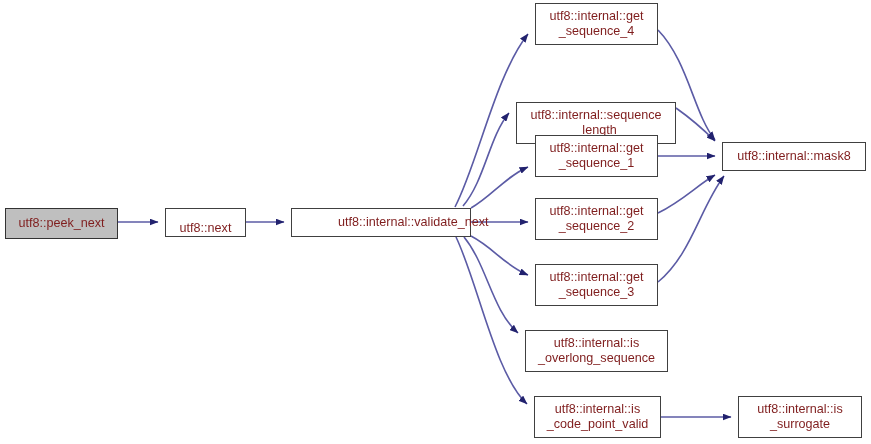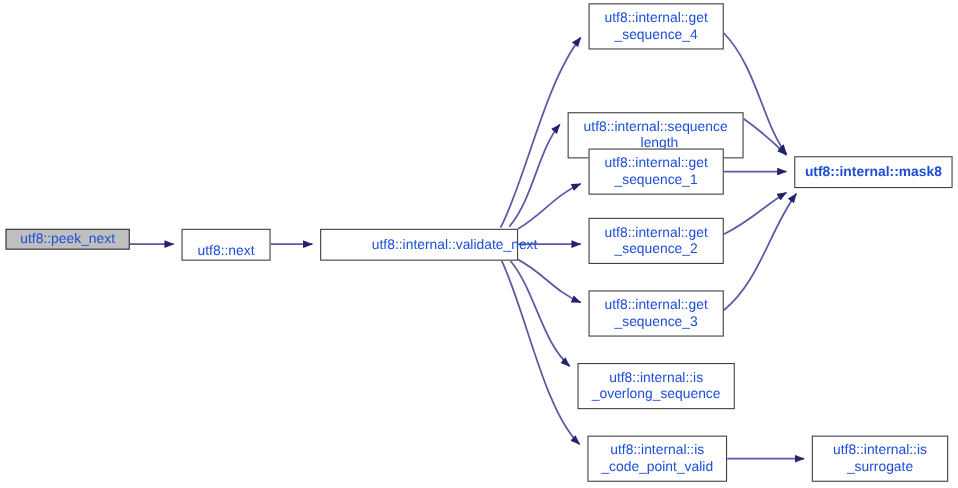--- a/index.html
+++ b/index.html
@@ -26,21 +26,21 @@
   .node {
     position: absolute;
     box-sizing: border-box;
     border: 1px solid #404040;
     background: #ffffff;
     display: flex;
     align-items: center;
     justify-content: center;
     text-align: center;
     line-height: 1.18;
-    color: #1d4ed8;
+    color: #7f1d1d;
     font-size: 12.6px;
     white-space: pre-line;
     z-index: 3;
   }
   .node.highlight {
     background: #bfbfbf;
     border-color: #333333;
   }
   .node-label {
     display: block;
@@ -74,30 +74,30 @@
         <path d="M658,30 C688,61 694,114 715,140" fill="none" stroke="#5b5ba5" stroke-width="1.6" marker-end="url(#arrowhead)"></path>
         <path d="M676,108 C693,120 705,131 715,141" fill="none" stroke="#5b5ba5" stroke-width="1.6" marker-end="url(#arrowhead)"></path>
         <path d="M658,156 L715,156" fill="none" stroke="#5b5ba5" stroke-width="1.6" marker-end="url(#arrowhead)"></path>
         <path d="M658,213 C684,200 696,186 715,175" fill="none" stroke="#5b5ba5" stroke-width="1.6" marker-end="url(#arrowhead)"></path>
         <path d="M658,282 C691,255 700,208 724,176" fill="none" stroke="#5b5ba5" stroke-width="1.6" marker-end="url(#arrowhead)"></path>
         <path d="M661,417 L731,417" fill="none" stroke="#5b5ba5" stroke-width="1.6" marker-end="url(#arrowhead)"></path>
       </g>
   </svg>
 
   <div id="nodes-group">
-      <div class="node highlight" style="left: 5px; top: 208px; width: 113px; height: 19px;"><span class="node-label">utf8::peek_next</span></div>
+      <div class="node highlight" style="left: 5px; top: 208px; width: 113px; height: 31px;"><span class="node-label">utf8::peek_next</span></div>
       <div class="node" style="left: 165px; top: 208px; width: 81px; height: 29px; align-items: flex-end;"><span class="node-label">utf8::next</span></div>
       <div class="node" style="left: 291px; top: 208px; width: 180px; height: 29px; padding-left: 42px;"><span class="node-label">utf8::internal::validate_next</span></div>
       <div class="node" style="left: 535px; top: 3px; width: 123px; height: 42px;"><span class="node-label">utf8::internal::get
 _sequence_4</span></div>
       <div class="node" style="left: 516px; top: 70px; width: 160px; height: 42px; margin-top: 32px;"><span class="node-label">utf8::internal::sequence
 _length</span></div>
       <div class="node" style="left: 535px; top: 135px; width: 123px; height: 42px;"><span class="node-label">utf8::internal::get
 _sequence_1</span></div>
-      <div class="node" style="left: 722px; top: 142px; width: 144px; height: 29px; font-weight: bold;"><span class="node-label">utf8::internal::mask8</span></div>
+      <div class="node" style="left: 722px; top: 142px; width: 144px; height: 29px;"><span class="node-label">utf8::internal::mask8</span></div>
       <div class="node" style="left: 535px; top: 198px; width: 123px; height: 42px;"><span class="node-label">utf8::internal::get
 _sequence_2</span></div>
       <div class="node" style="left: 535px; top: 264px; width: 123px; height: 42px;"><span class="node-label">utf8::internal::get
 _sequence_3</span></div>
       <div class="node" style="left: 525px; top: 330px; width: 143px; height: 42px;"><span class="node-label">utf8::internal::is
 _overlong_sequence</span></div>
       <div class="node" style="left: 534px; top: 396px; width: 127px; height: 42px;"><span class="node-label">utf8::internal::is
 _code_point_valid</span></div>
       <div class="node" style="left: 738px; top: 396px; width: 124px; height: 42px;"><span class="node-label">utf8::internal::is
 _surrogate</span></div>

